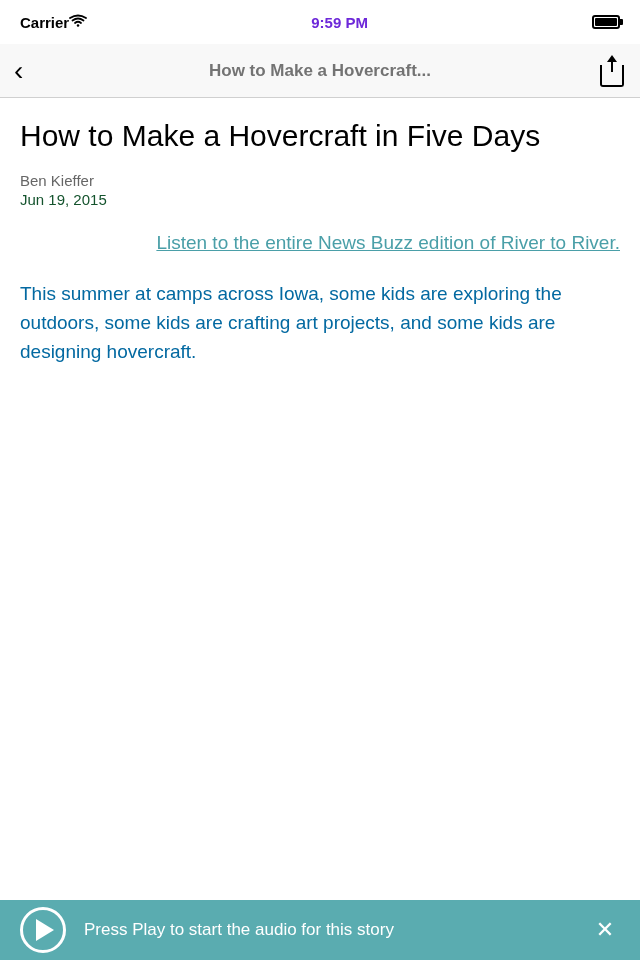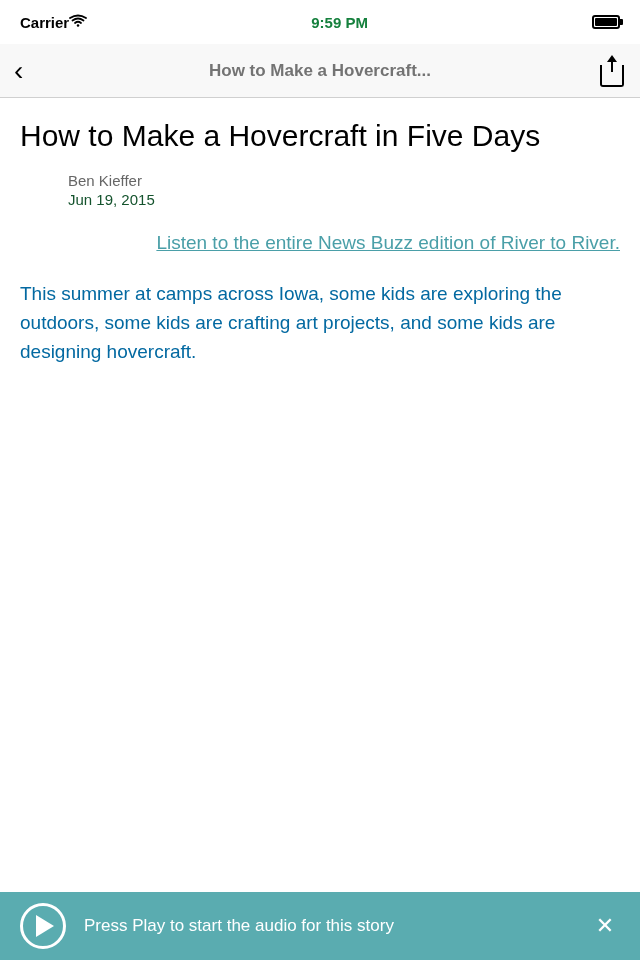--- a/index.html
+++ b/index.html
@@ -31,21 +31,21 @@
       font-size: 15px;
       font-weight: 600;
       color: #000;
     }
     .wifi-icon {
       font-size: 14px;
     }
     .status-center {
       font-size: 15px;
       font-weight: 600;
-      color: #15803d;
+      color: #6d28d9;
     }
     .status-right {
       display: flex;
       align-items: center;
       gap: 6px;
     }
     .battery {
       width: 28px;
       height: 14px;
       border: 2px solid #000;
@@ -162,21 +162,20 @@
     .article-title {
       font-size: 30px;
       font-weight: 400;
       color: #000;
       line-height: 1.2;
       margin-bottom: 18px;
     }
 
     .article-meta {
       margin-bottom: 22px;
-      margin-left: 48px;
     }
     .article-author {
       font-size: 15px;
       color: #666;
       margin-bottom: 2px;
     }
     .article-date {
       font-size: 15px;
       color: #14532d;
     }
@@ -201,21 +200,21 @@
     .article-body p {
       margin-bottom: 20px;
     }
 
     
     .audio-bar {
       position: absolute;
       bottom: 0;
       left: 0;
       right: 0;
-      height: 68px;
+      height: 60px;
       background: #5aacb0;
       display: flex;
       align-items: center;
       padding: 0 20px;
       gap: 18px;
     }
     .play-button {
       width: 46px;
       height: 46px;
       border-radius: 50%;

